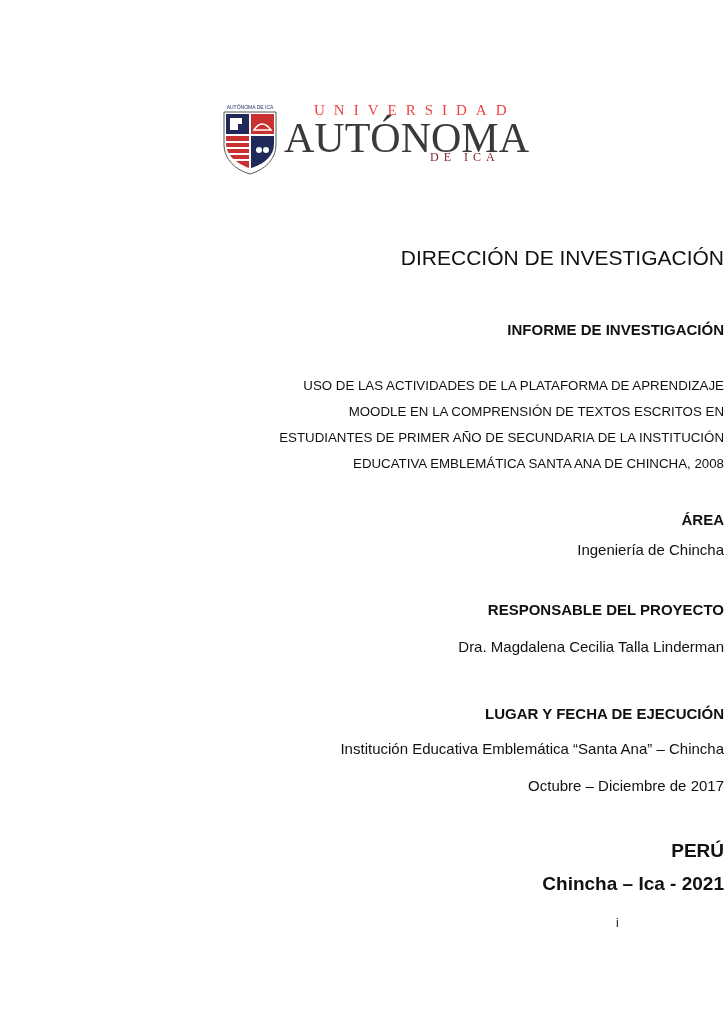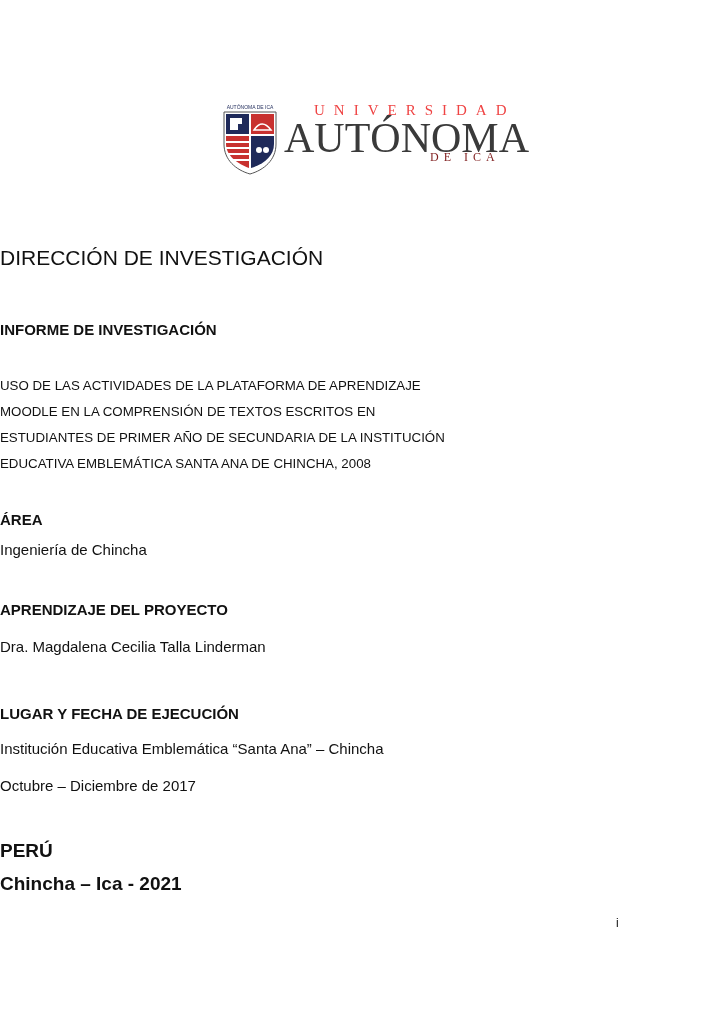--- a/index.html
+++ b/index.html
@@ -1,18 +1,18 @@
 <!DOCTYPE html>
 <html><head>
 <meta charset="utf-8">
 <style>
   html, body { margin: 0; padding: 0; background: #ffffff; }
   body { width: 724px; height: 1024px; position: relative; overflow: hidden;
          font-family: "Liberation Sans", sans-serif; color: #111; }
-  .center { position: absolute; left: 0; width: 724px; text-align: left; }
+  .center { position: absolute; left: 0; width: 724px; text-align: right; }
   .logo { position: absolute; left: 214px; top: 100px; width: 300px; height: 80px; }
   .shield { position: absolute; left: 0; top: 0; width: 72px; height: 78px; }
   .univ { position: absolute; left: 100px; top: 2px; font-family: "Liberation Serif", serif;
           font-size: 15px; letter-spacing: 9px; color: #ef4444; }
   .autonoma { position: absolute; left: 70px; top: 14px; font-family: "Liberation Serif", serif;
               font-size: 42px; color: #3a3a3a; letter-spacing: 0px; }
   .deica { position: absolute; left: 216px; top: 50px; font-family: "Liberation Serif", serif;
            font-size: 12px; letter-spacing: 5px; color: #7f1d1d; }
   .dir { top: 246px; font-size: 21px; }
   .inf { top: 321px; font-size: 15px; font-weight: bold; }
@@ -56,21 +56,21 @@
 <div class="center inf">INFORME DE INVESTIGACIÓN</div>
 
 <div class="center title-line t1">USO DE LAS ACTIVIDADES DE LA PLATAFORMA DE APRENDIZAJE</div>
 <div class="center title-line t2">MOODLE EN LA COMPRENSIÓN DE TEXTOS ESCRITOS EN</div>
 <div class="center title-line t3">ESTUDIANTES DE PRIMER AÑO DE SECUNDARIA DE LA INSTITUCIÓN</div>
 <div class="center title-line t4">EDUCATIVA EMBLEMÁTICA SANTA ANA DE CHINCHA, 2008</div>
 
 <div class="center h area-h">ÁREA</div>
 <div class="center p area-v">Ingeniería de Chincha</div>
 
-<div class="center h resp-h">APRENDIZAJE DEL PROYECTO</div>
+<div class="center h resp-h">RESPONSABLE DEL PROYECTO</div>
 <div class="center p resp-v">Dra. Magdalena Cecilia Talla Linderman</div>
 
 <div class="center h lug-h">LUGAR Y FECHA DE EJECUCIÓN</div>
 <div class="center p lug-v1">Institución Educativa Emblemática “Santa Ana” – Chincha</div>
 <div class="center p lug-v2">Octubre – Diciembre de 2017</div>
 
 <div class="center peru">PERÚ</div>
 <div class="center loc">Chincha – Ica - 2021</div>
 
 <div class="pagenum">i</div>

